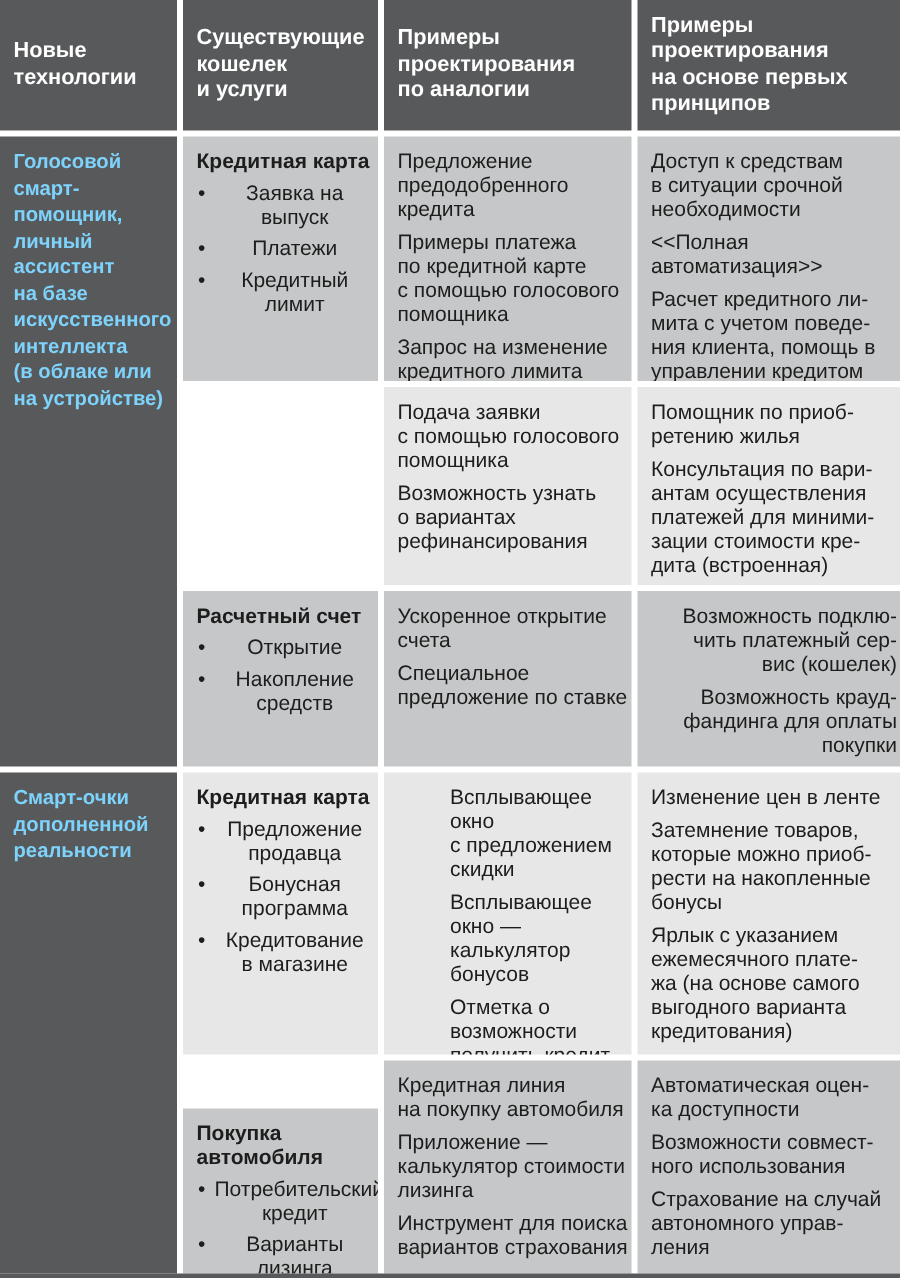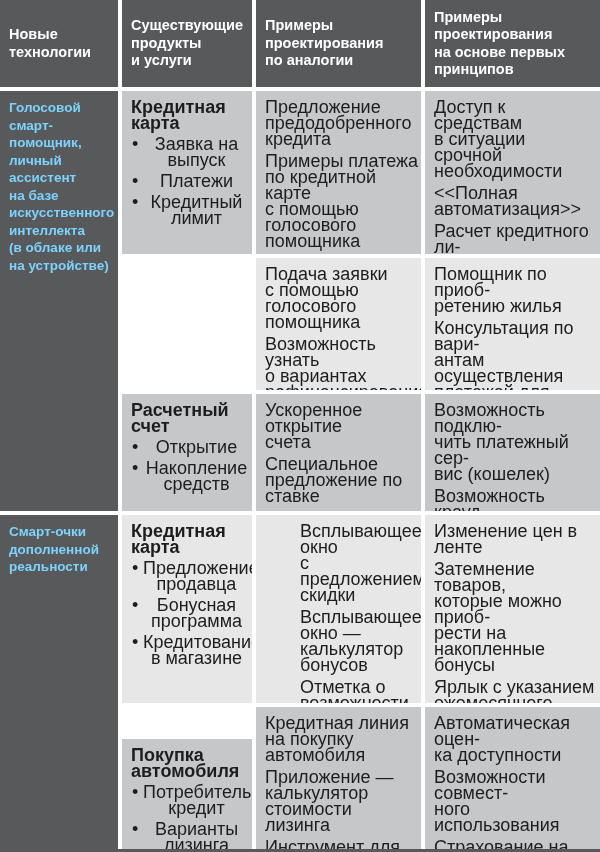--- a/index.html
+++ b/index.html
@@ -39,21 +39,21 @@
   .tech{
     background:var(--dark);
     color:#7dd3fc;
     font-weight:bold;
     font-size:13.5px;line-height:17.5px;
     padding:8px 2px 6px 9px;
     grid-column:1;
   }
   .body{
     color:var(--text);
-    font-size:18px;line-height:16px;
+    font-size:14px;line-height:16px;
     padding:8px 2px 6px 9px;
   }
   .med{background:var(--med);}
   .light{background:var(--light);}
   .cell-title{font-weight:bold;margin:0 0 4px 0;}
   ul.bullets{list-style:none;margin:0;padding:0;text-align:center;}
   ul.bullets li{
     position:relative;
     padding-left:12px;
     margin-top:5px;
@@ -73,21 +73,21 @@
   }
 </style>
 </head>
 <body>
 
 <div class="page">
   <div class="grid" id="grid">
     <div class="cell head pre">Новые
 технологии</div>
     <div class="cell head pre">Существующие
-продукты
+кошелек
 и услуги</div>
     <div class="cell head pre">Примеры
 проектирования
 по аналогии</div>
     <div class="cell head pre">Примеры
 проектирования
 на основе первых
 принципов</div>
   <div class="cell tech pre" style="grid-row: 2 / span 3;">Голосовой
 смарт-помощник,
@@ -153,21 +153,21 @@
           <li class="pre">Накопление
 средств</li>
         </ul>
       </div>
       <div class="cell body med" style="grid-area: 4 / 3;">
         <p class="para pre">Ускоренное открытие
 счета</p>
         <p class="para pre">Специальное
 предложение по ставке</p>
       </div>
-      <div class="cell body med" style="grid-area: 4 / 4;">
+      <div class="cell body med" style="grid-area: 4 / 4; text-align: right;">
         <p class="para pre">Возможность подклю-
 чить платежный сер-
 вис (кошелек)</p>
         <p class="para pre">Возможность крауд-
 фандинга для оплаты
 покупки</p>
       </div>
       <div class="cell tech pre" style="grid-row: 5 / span 2;">Смарт-очки
 дополненной
 реальности</div>

